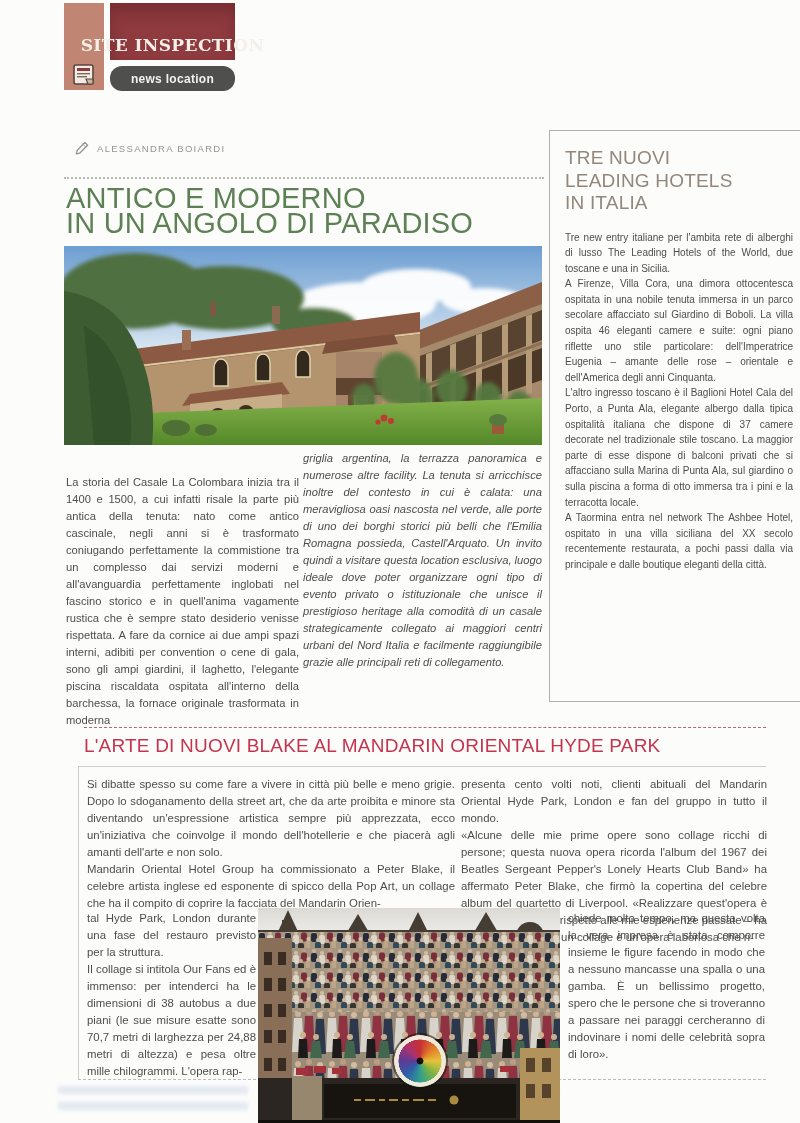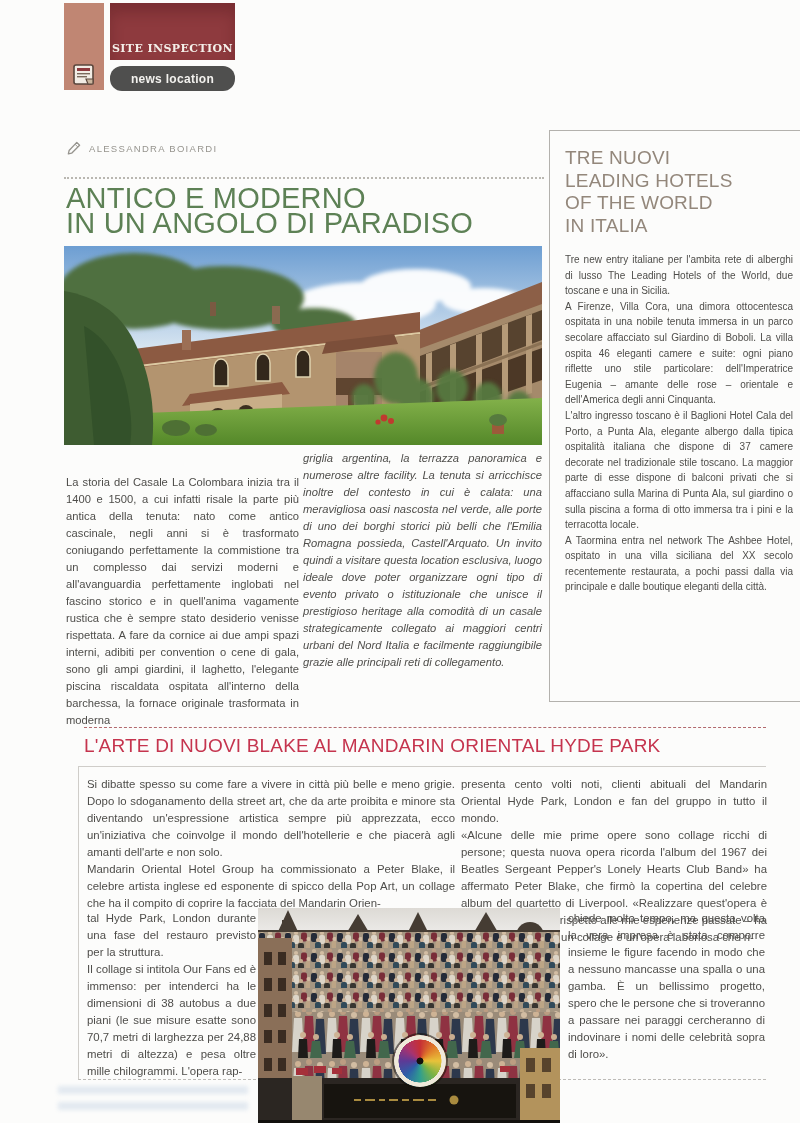--- a/index.html
+++ b/index.html
@@ -7,27 +7,27 @@
         font-family:"Liberation Sans",sans-serif;color:#4e4d4a;}
   .page *{box-sizing:border-box;}
   p{margin:0;}
 
   
   .brand-bar{position:absolute;left:64px;top:3px;width:40px;height:87px;background:#c08673;}
   .brand-icon{position:absolute;left:9px;bottom:5px;width:21px;height:21px;}
   .brand-title-box{position:absolute;left:110px;top:3px;width:125px;height:57px;background:#8e3a3e;
         box-shadow:inset 0 10px 14px rgba(60,10,15,.25);display:flex;align-items:flex-end;justify-content:center;}
   .brand-title{font-family:"DejaVu Serif","Liberation Serif",serif;font-weight:bold;color:#f4efe9;
-        font-size:11px;letter-spacing:.4px;padding-bottom:5px;white-space:nowrap;}
+        font-size:17px;letter-spacing:.4px;padding-bottom:5px;white-space:nowrap;}
   .brand-sub-box{position:absolute;left:110px;top:66px;width:125px;height:25px;background:#4f4f4e;
         display:flex;align-items:center;justify-content:center;border-radius:12px;}
   .brand-sub{color:#f2f1ee;font-size:12px;font-weight:bold;letter-spacing:.3px;}
 
   
-  .author-row{position:absolute;left:66px;top:141px;display:flex;align-items:center;gap:8px;justify-content:space-between;}
+  .author-row{position:absolute;left:74px;top:141px;display:flex;align-items:center;gap:8px;justify-content:space-between;}
   .author-name{font-size:9.5px;letter-spacing:1.3px;color:#96948e;}
   .dotline1{position:absolute;left:64px;top:177px;width:480px;border-top:2px dotted #b9b7b1;}
   .title1{position:absolute;left:66px;top:186px;width:470px;font-size:29px;line-height:25px;
         color:#5d8155;letter-spacing:.2px;}
 
   
   .photo1{position:absolute;left:64px;top:246px;width:478px;height:199px;overflow:hidden;}
   .photo2{position:absolute;left:258px;top:908px;width:302px;height:215px;overflow:hidden;z-index:3;}
   .wheel{position:absolute;left:136px;top:127px;width:52px;height:52px;border-radius:50%;
         background:
@@ -198,21 +198,20 @@
       <p>La storia del Casale La Colombara inizia tra il 1400 e 1500, a cui infatti risale la parte più antica della tenuta: nato come antico cascinale, negli anni si è trasformato coniugando perfettamente la commistione tra un complesso dai servizi moderni e all'avanguardia perfettamente inglobati nel fascino storico e in quell'anima vagamente rustica che è sempre stato desiderio venisse rispettata. A fare da cornice ai due ampi spazi interni, adibiti per convention o cene di gala, sono gli ampi giardini, il laghetto, l'elegante piscina riscaldata ospitata all'interno della barchessa, la fornace originale trasformata in moderna</p>
     </div>
   <div class="colB bodytxt">
       <p>griglia argentina, la terrazza panoramica e numerose altre facility. La tenuta si arricchisce inoltre del contesto in cui è calata: una meravigliosa oasi nascosta nel verde, alle porte di uno dei borghi storici più belli che l'Emilia Romagna possieda, Castell'Arquato. Un invito quindi a visitare questa location esclusiva, luogo ideale dove poter organizzare ogni tipo di evento privato o istituzionale che unisce il prestigioso heritage alla comodità di un casale strategicamente collegato ai maggiori centri urbani del Nord Italia e facilmente raggiungibile grazie alle principali reti di collegamento.</p>
     </div>
 
   <div class="sidebar">
     <div class="sidebar-title">
         <p>TRE NUOVI</p>
         <p>LEADING HOTELS</p>
-        <p>OF THE WORLD</p>
         <p>IN ITALIA</p>
       </div>
     <div class="sidebar-body">
         <p>Tre new entry italiane per l'ambita rete di alberghi di lusso The Leading Hotels of the World, due toscane e una in Sicilia.</p>
         <p>A Firenze, Villa Cora, una dimora ottocentesca ospitata in una nobile tenuta immersa in un parco secolare affacciato sul Giardino di Boboli. La villa ospita 46 eleganti camere e suite: ogni piano riflette uno stile particolare: dell'Imperatrice Eugenia – amante delle rose – orientale e dell'America degli anni Cinquanta.</p>
         <p>L'altro ingresso toscano è il Baglioni Hotel Cala del Porto, a Punta Ala, elegante albergo dalla tipica ospitalità italiana che dispone di 37 camere decorate nel tradizionale stile toscano. La maggior parte di esse dispone di balconi privati che si affacciano sulla Marina di Punta Ala, sul giardino o sulla piscina a forma di otto immersa tra i pini e la terracotta locale.</p>
         <p>A Taormina entra nel network The Ashbee Hotel, ospitato in una villa siciliana del XX secolo recentemente restaurata, a pochi passi dalla via principale e dalle boutique eleganti della città.</p>
       </div>
   </div>
 

